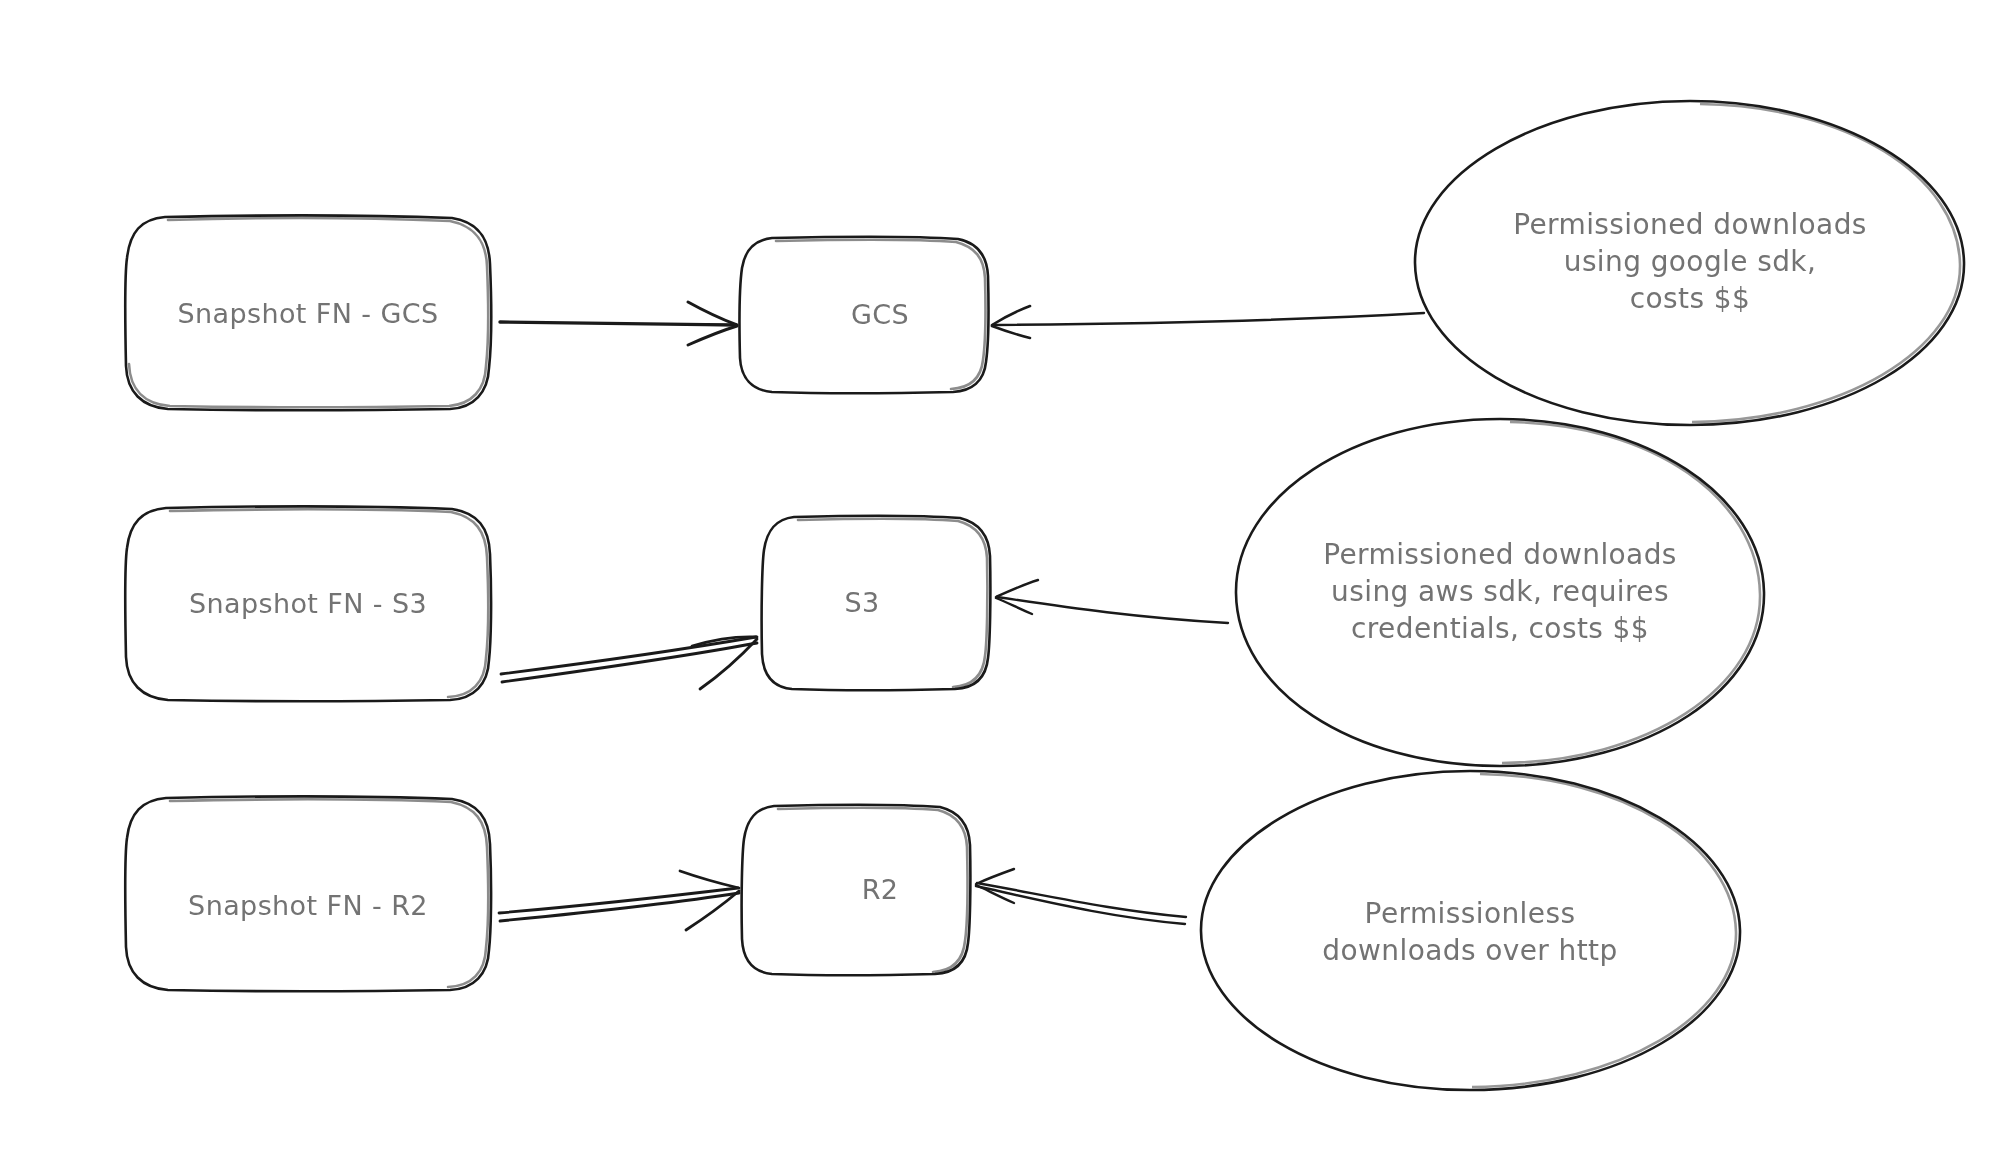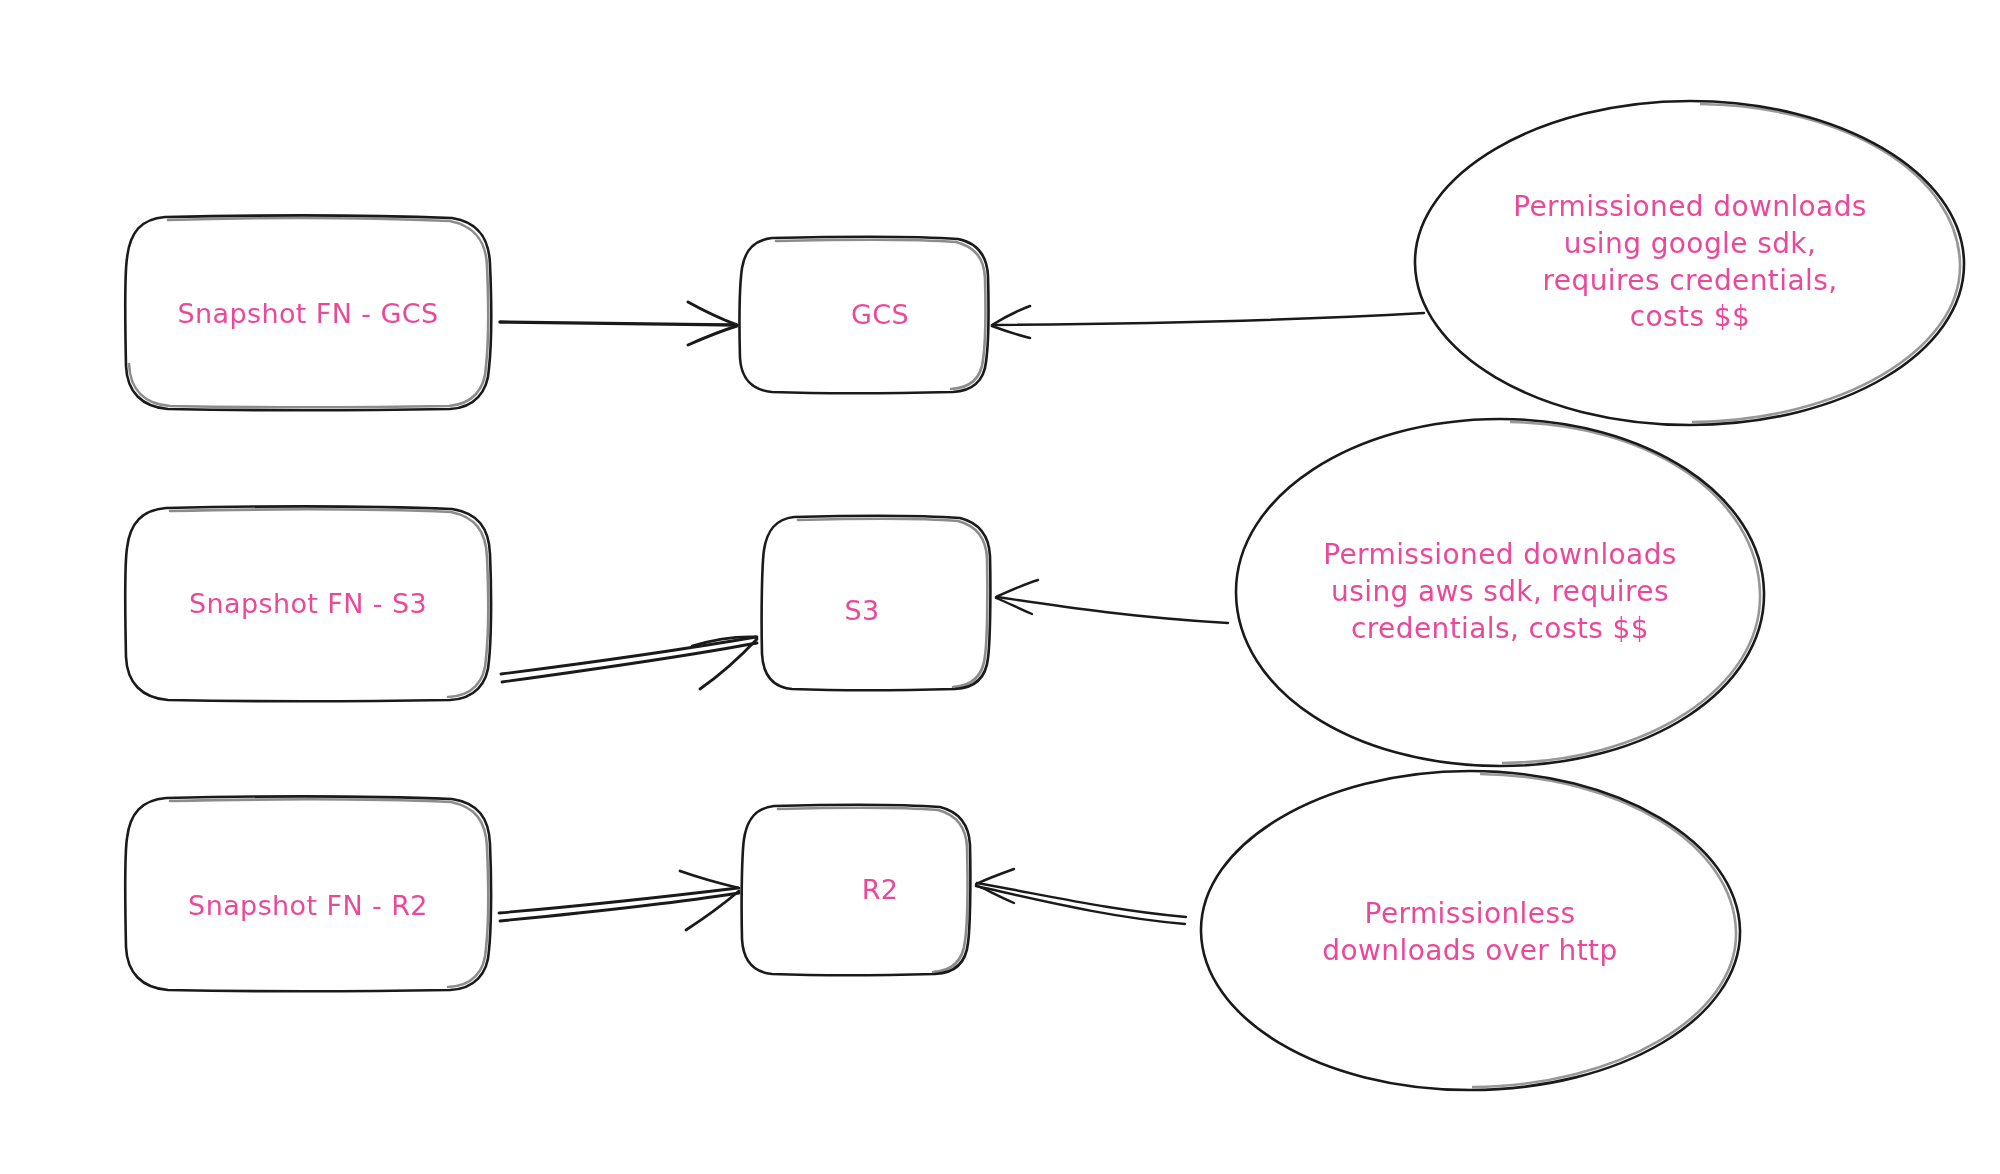--- a/index.html
+++ b/index.html
@@ -28,21 +28,21 @@
     height: 1174px;
   }
   .node-label,
   .bubble-label {
     position: absolute;
     display: flex;
     flex-direction: column;
     align-items: center;
     justify-content: center;
     text-align: center;
-    color: #ec4899;
+    color: #737373;
     font-family: "DejaVu Sans", sans-serif;
     letter-spacing: 0.4px;
     pointer-events: none;
     white-space: pre;
   }
   .node-label {
     font-size: 27px;
   }
   .bubble-label {
     font-size: 28px;
@@ -186,36 +186,35 @@
   </div>
 
   <div class="node-label" style="left:740px; top:237px; width:248px; height:155px;margin-left:16px;">
     <span>GCS</span>
   </div>
 
   <div class="node-label" style="left:126px; top:506px; width:364px; height:194px;">
     <span>Snapshot FN - S3</span>
   </div>
 
-  <div class="node-label" style="left:762px; top:516px; width:200px; height:172px;margin-top:8px;">
+  <div class="node-label" style="left:762px; top:516px; width:200px; height:172px;">
     <span>S3</span>
   </div>
 
   <div class="node-label" style="left:126px; top:796px; width:364px; height:218px;">
     <span>Snapshot FN - R2</span>
   </div>
 
   <div class="node-label" style="left:742px; top:805px; width:276px; height:168px;">
     <span>R2</span>
   </div>
 
   <div class="bubble-label" style="left:1415px; top:155px; width:550px; height:215px;">
     <span>Permissioned downloads</span>
     <span>using google sdk,</span>
-    <span>requires credentials,</span>
     <span>costs $$</span>
   </div>
 
   <div class="bubble-label" style="left:1235px; top:505px; width:530px; height:175px;">
     <span>Permissioned downloads</span>
     <span>using aws sdk, requires</span>
     <span>credentials, costs $$</span>
   </div>
 
   <div class="bubble-label" style="left:1200px; top:878px; width:540px; height:110px;">

